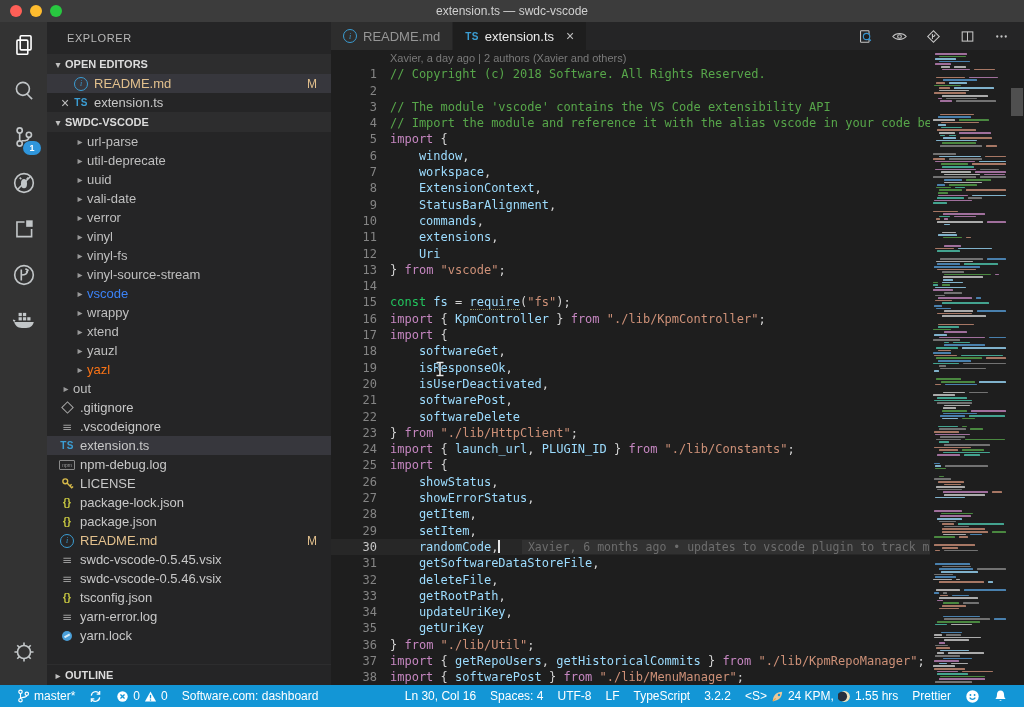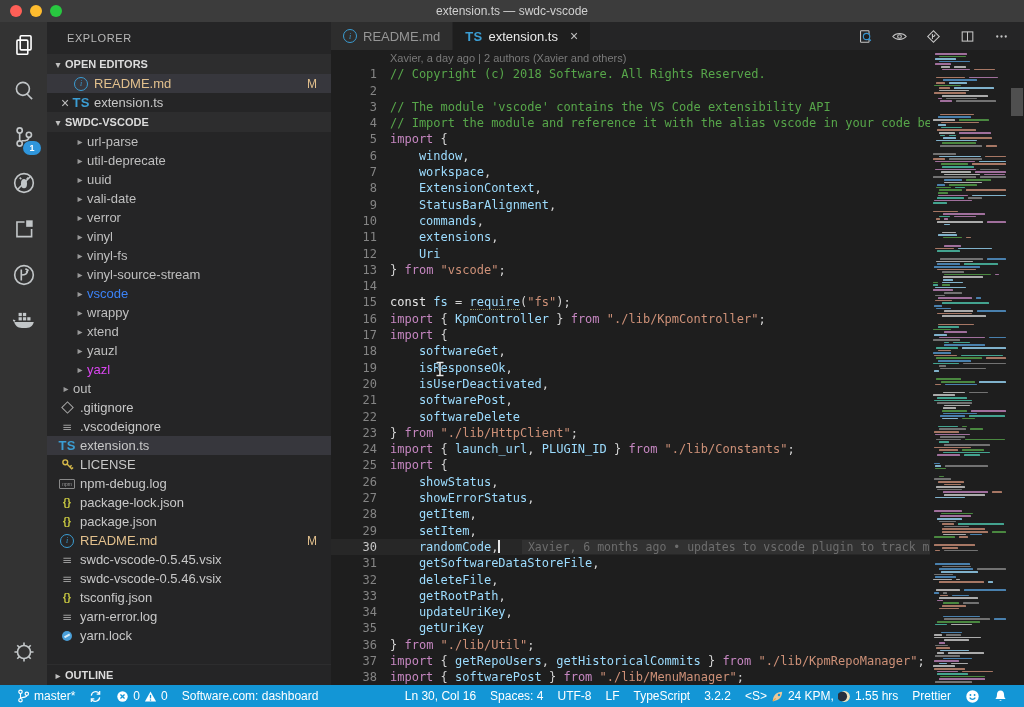--- a/index.html
+++ b/index.html
@@ -31,21 +31,21 @@
   .row .chev{width:14px;text-align:center;font-family:"DejaVu Sans",sans-serif;font-size:10px;color:#9a9a9a;flex:none;}
   .row .ficon{width:16px;height:16px;display:flex;align-items:center;justify-content:center;margin-right:5px;flex:none;}
   .row .lbl{overflow:hidden;text-overflow:ellipsis;}
   .row .lbl.mod{color:#e2c08d;}
   .row .badge{margin-left:auto;padding-right:14px;color:#e2c08d;font-size:12px;}
   .row .closex{width:16px;text-align:center;color:#c0c0c0;font-size:14px;line-height:14px;flex:none;}
   .outline-h{position:absolute;left:0;right:0;bottom:0;border-top:1px solid #2d2d2e;background:#252526;}
   
   .info-badge{width:12px;height:12px;border:1.4px solid #3b9dd3;border-radius:50%;color:#3b9dd3;font-size:8px;
               font-family:"Liberation Serif",serif;font-style:italic;display:flex;align-items:center;justify-content:center;}
-  .ts-badge{color:#3b9dd3;font-size:13px;font-weight:bold;letter-spacing:.3px;}
+  .ts-badge{color:#3b9dd3;font-size:10px;font-weight:bold;letter-spacing:.3px;}
   .lines-ic{color:#9a9a9a;font-family:"DejaVu Sans",sans-serif;font-size:12px;}
   .json-ic{color:#cbcb41;font-weight:bold;font-size:10px;}
   .diamond-ic{width:7px;height:7px;border:1px solid #a8a8a8;transform:rotate(45deg);}
   .yarn-ic{width:10px;height:10px;border-radius:50%;background:#4a9fd8;position:relative;}
   .yarn-ic::after{content:"";position:absolute;left:2px;top:4px;width:6px;height:1.5px;background:#d6ecf8;transform:rotate(-30deg);}
   .npm-ic{width:14px;height:8px;border:1px solid #8a8a8a;border-radius:1px;color:#9a9a9a;font-size:5px;display:flex;align-items:center;justify-content:center;}
   
   .editor-group{flex:1;display:flex;flex-direction:column;min-width:0;}
   .tabbar{height:28px;background:#252526;display:flex;align-items:stretch;flex:none;}
   .tab{display:flex;align-items:center;padding:0 12px;font-size:13px;gap:6px;border-right:1px solid #252526;cursor:pointer;}
@@ -57,21 +57,21 @@
   .editor{position:relative;flex:1;background:#1e1e1e;overflow:hidden;}
   .code{position:absolute;left:0;top:0;right:94px;bottom:0;font-family:"DejaVu Sans Mono","Liberation Mono",monospace;
         font-size:12px;line-height:16.3px;overflow:hidden;}
   .codelens{height:16.3px;padding-left:59px;color:#7a7a7a;font-size:11px;font-family:"Liberation Sans",sans-serif;
             display:flex;align-items:center;white-space:nowrap;}
   .code-line{display:flex;height:16.3px;white-space:pre;}
   .code-line.cur{background:rgba(130,130,130,.09);}
   .ln{width:46px;text-align:right;color:#858585;flex:none;user-select:none;}
   .cur .ln{color:#c6c6c6;}
   .lt{margin-left:13px;white-space:pre;}
-  .t-c{color:#57a64a}.t-k{color:#c586c0}.t-b{color:#e5e5e5}.t-i{color:#9cdcfe}
+  .t-c{color:#57a64a}.t-k{color:#c586c0}.t-b{color:#22c55e}.t-i{color:#9cdcfe}
   .t-s{color:#ce9178}.t-p{color:#d4d4d4}.t-f{color:#9cdcfe;border-bottom:1px dotted #8a8a5c;}
   .caret{display:inline-block;width:1.5px;height:13px;background:#e8e8e8;vertical-align:-2px;}
   .inline-blame{color:#6d6d6d;background:rgba(110,110,110,.15);margin-left:22px;padding:0 6px;
                 font-size:11.5px;white-space:nowrap;}
   
   .minimap{position:absolute;top:0;right:14px;width:80px;bottom:0;background:#1e1e1e;overflow:hidden;cursor:pointer;}
   .mm-bar{position:absolute;height:1.7px;opacity:.78;border-radius:.5px;}
   .scrollbar{position:absolute;top:0;right:0;width:14px;bottom:0;background:#1e1e1e;}
   .sb-slider{position:absolute;top:38px;left:1px;width:12px;height:28px;background:rgba(140,140,140,.45);cursor:pointer;}
   .ibeam{position:absolute;color:#e8e8e8;filter:drop-shadow(0 0 1px #000);}
@@ -250,21 +250,21 @@
           <div class="row" style="padding-left: 26px;">
             <span class="chev">▸</span>
             <span class="lbl" style="color:#bfbfbf">xtend</span>
           </div>
           <div class="row" style="padding-left: 26px;">
             <span class="chev">▸</span>
             <span class="lbl" style="color:#bfbfbf">yauzl</span>
           </div>
           <div class="row" style="padding-left: 26px;">
             <span class="chev">▸</span>
-            <span class="lbl" style="color:#d946ef">yazl</span>
+            <span class="lbl" style="color:#f97316">yazl</span>
           </div>
           <div class="row" style="padding-left: 12px;">
             <span class="chev">▸</span>
             <span class="lbl" style="color:#bfbfbf">out</span>
           </div>
           <div class="row" style="padding-left: 12px;">
             <span class="ficon">
               <span class="diamond-ic"></span>
             </span>
             <span class="lbl">.gitignore</span>
@@ -273,37 +273,37 @@
             <span class="ficon">
               <span class="lines-ic">≡</span>
             </span>
             <span class="lbl">.vscodeignore</span>
           </div>
           <div class="row selected" style="padding-left: 12px;">
             <span class="ficon">
               <span class="ts-badge">TS</span>
             </span>
             <span class="lbl">extension.ts</span>
+          </div>
+          <div class="row" style="padding-left: 12px;">
+            <span class="ficon">
+              <span class="npm-ic">npm</span>
+            </span>
+            <span class="lbl">npm-debug.log</span>
           </div>
           <div class="row" style="padding-left: 12px;">
             <span class="ficon">
               <svg width="13" height="13" viewBox="0 0 14 14">
                 <g stroke="#d7ba4a" fill="none" stroke-width="1.5">
                   <circle cx="4.6" cy="4.6" r="2.6"></circle>
                   <path d="M6.5 6.5 L12 12 M9.6 9.6 L11.4 7.8 M11.6 11.6 L13 10.2"></path>
                 </g>
               </svg>
             </span>
             <span class="lbl">LICENSE</span>
-          </div>
-          <div class="row" style="padding-left: 12px;">
-            <span class="ficon">
-              <span class="npm-ic">npm</span>
-            </span>
-            <span class="lbl">npm-debug.log</span>
           </div>
           <div class="row" style="padding-left: 12px;">
             <span class="ficon">
               <span class="json-ic">{}</span>
             </span>
             <span class="lbl">package-lock.json</span>
           </div>
           <div class="row" style="padding-left: 12px;">
             <span class="ficon">
               <span class="json-ic">{}</span>

